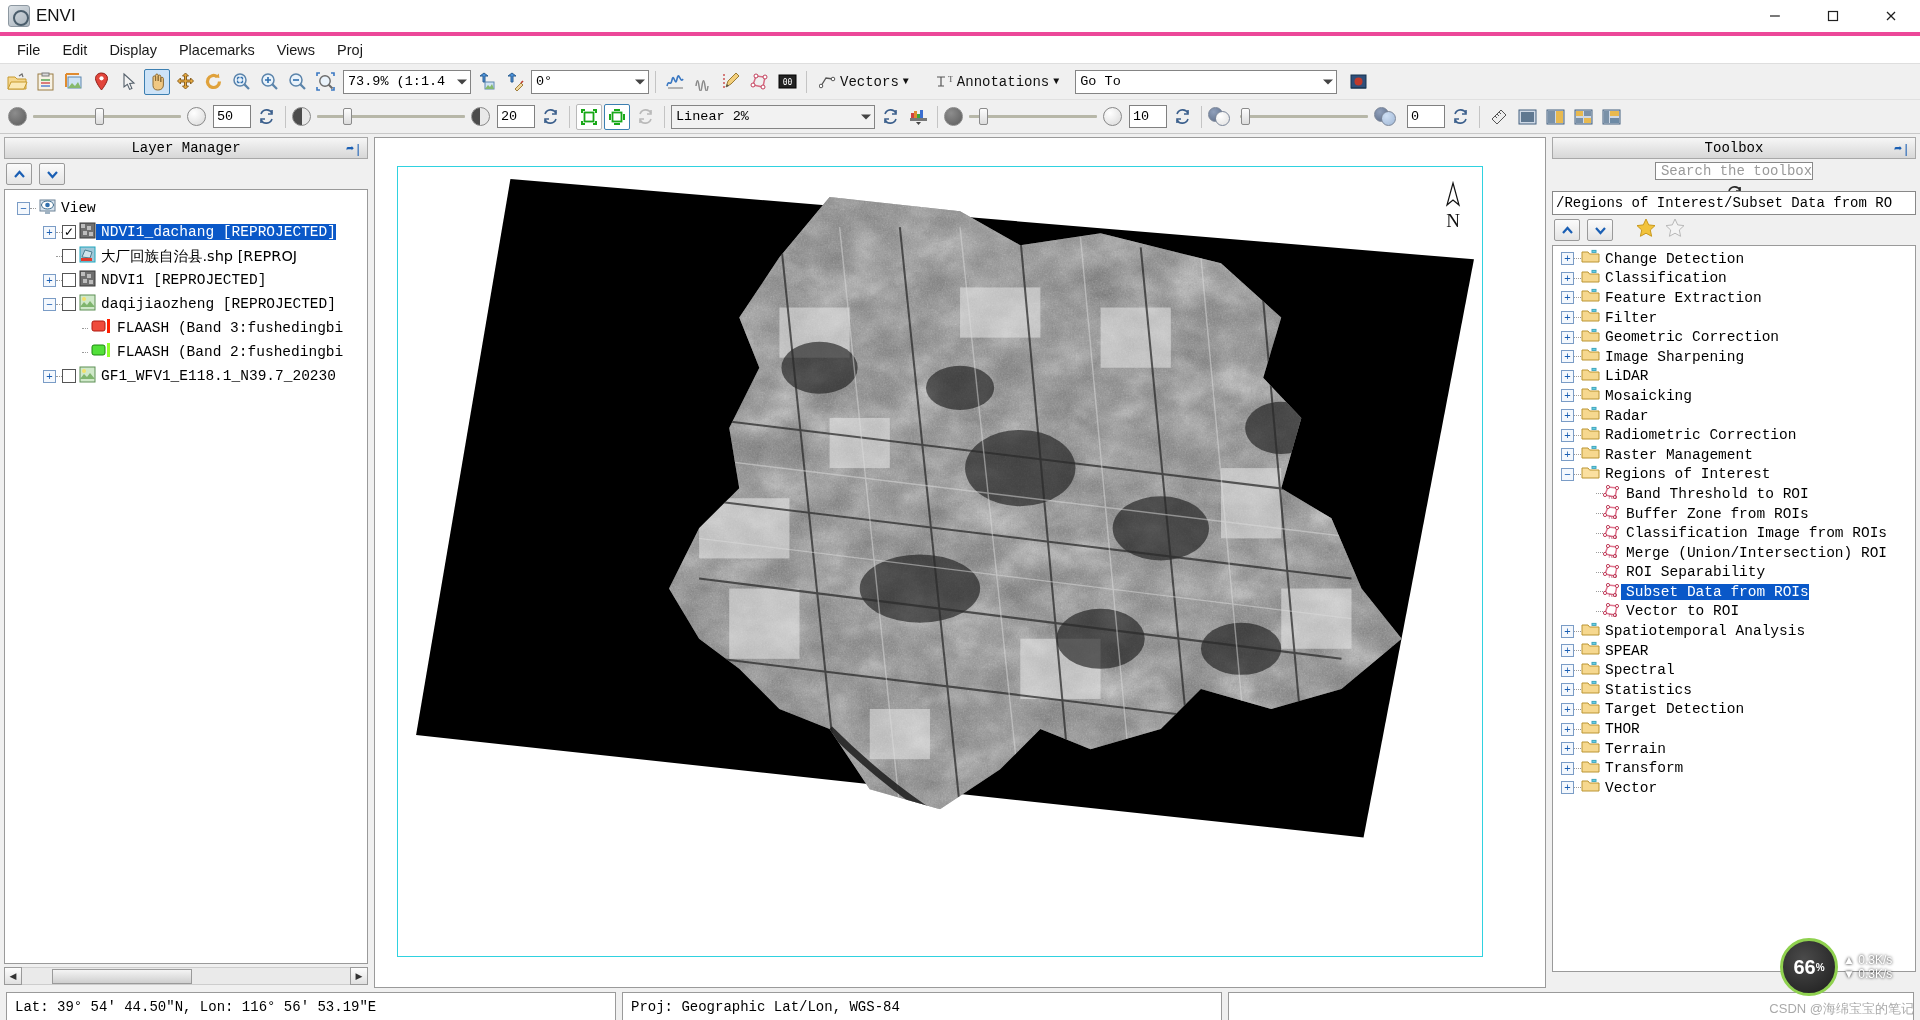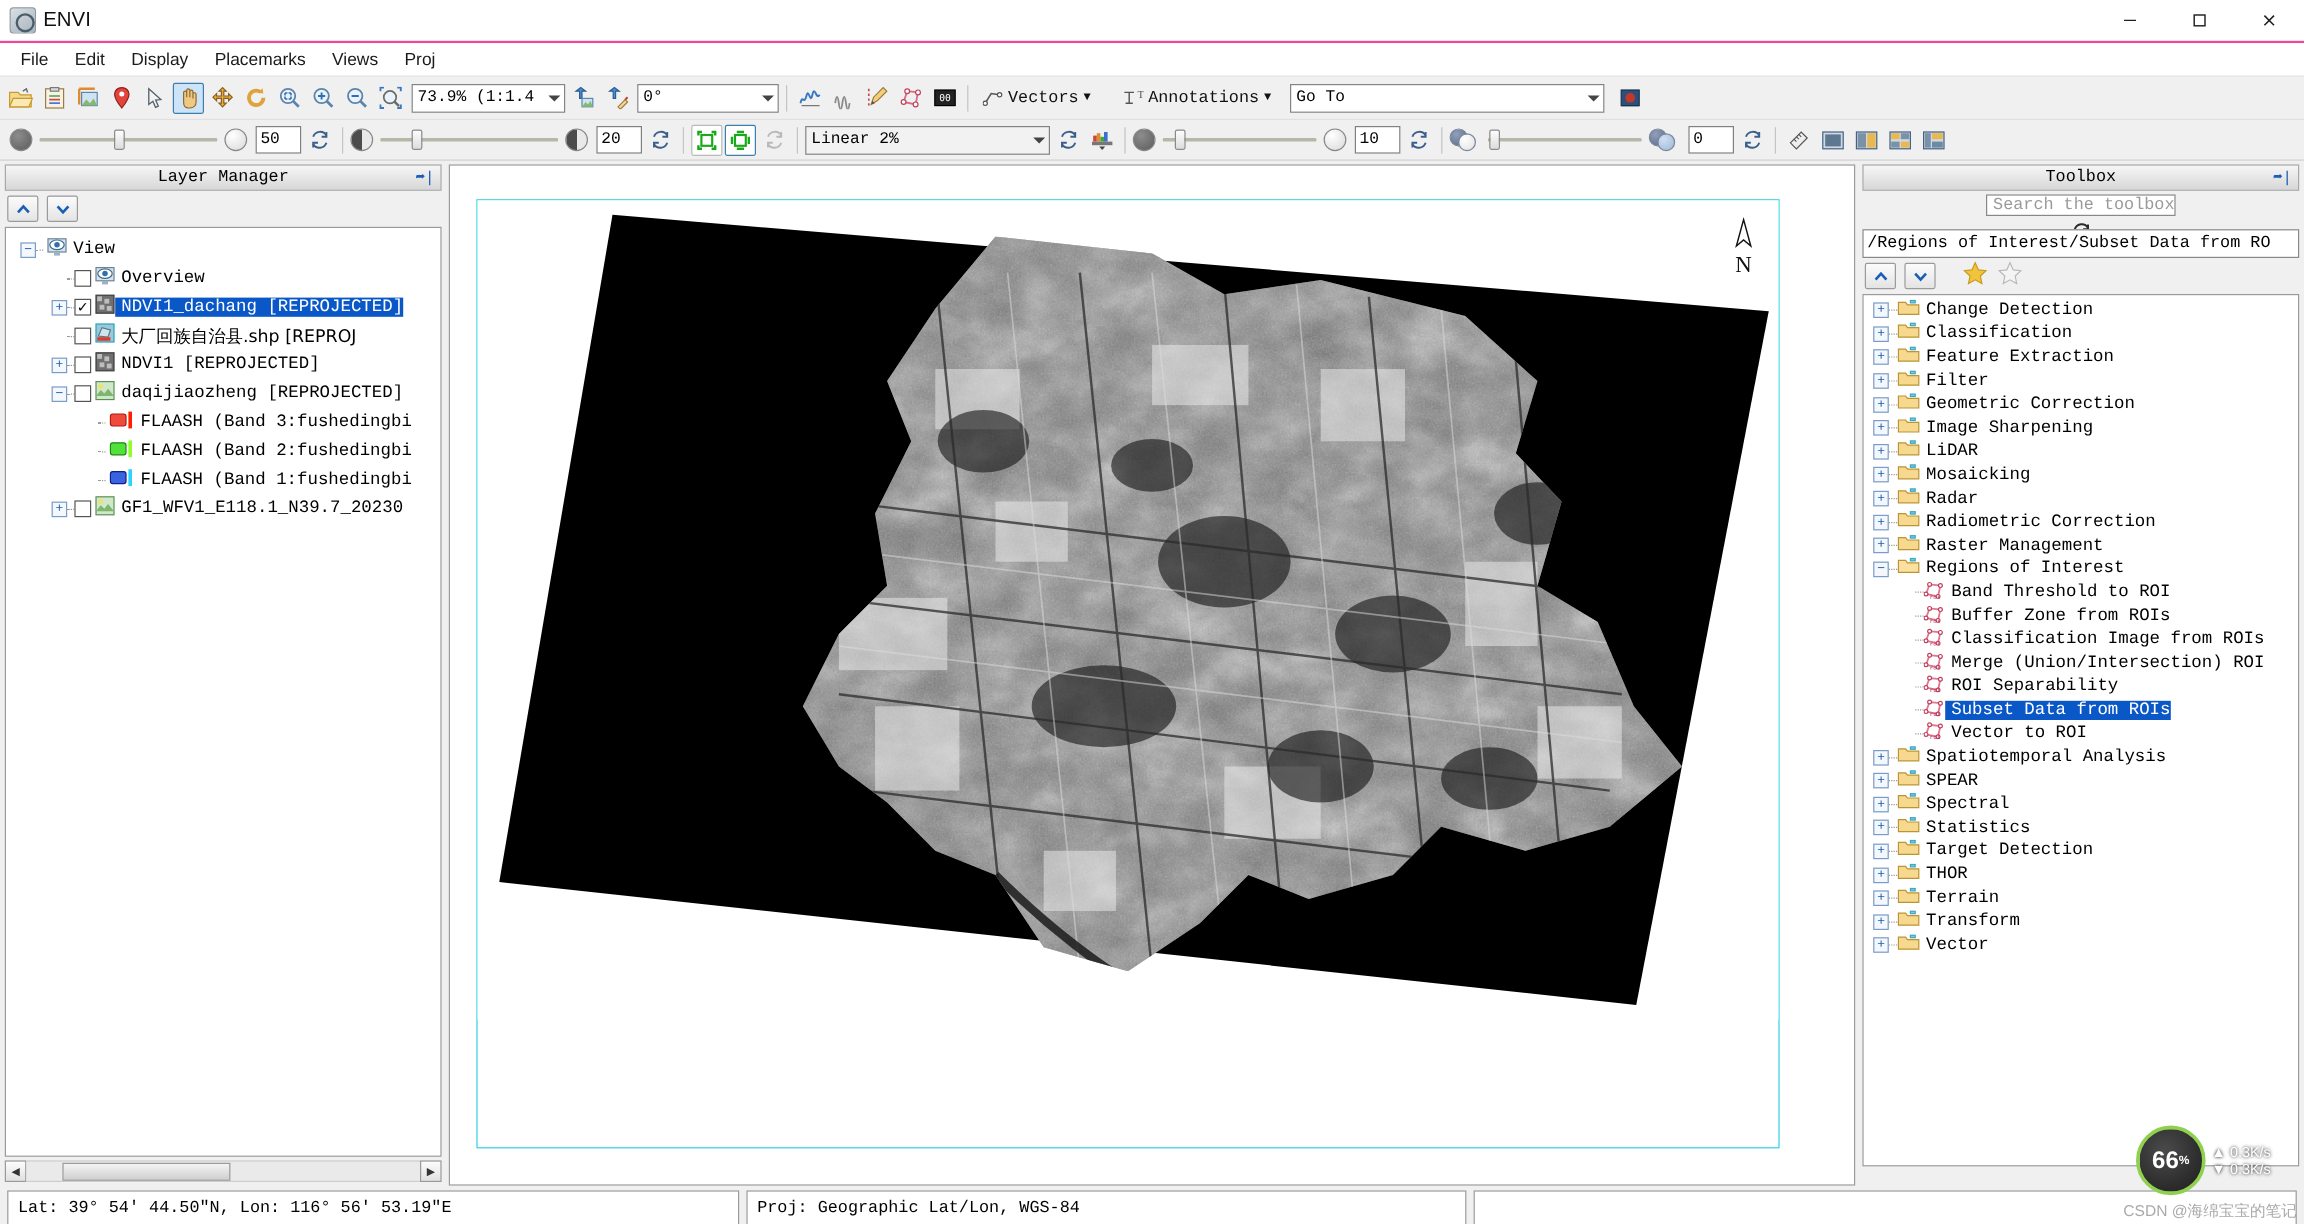--- a/index.html
+++ b/index.html
@@ -6,21 +6,21 @@
   html, body {
     width: 1920px; height: 1020px;
     overflow: hidden;
     font-family: "Liberation Mono", "DejaVu Sans Mono", monospace;
     background: #f0f0f0;
   }
   
   #titlebar {
     height: 36px; background: #ffffff;
     display: flex; align-items: center;
-    border-bottom: 2px solid #ec4899;
+    border-bottom: 4px solid #ec4899;
   }
   #app-icon {
     width: 22px; height: 22px; margin-left: 8px; margin-right: 6px;
     border-radius: 3px;
     background: linear-gradient(145deg,#d9dfe4,#a9b4bd);
     border: 1px solid #8d98a1;
     position: relative;
   }
   #app-icon::after {
     content:""; position:absolute; left:4px; top:4px; width:12px; height:12px;
@@ -673,34 +673,20 @@
           <span style="width: 0px;"></span>
           <span style="width: 3px;"></span>
           <span style="flex: 0 0 auto; display: inline-block;"><svg width="17" height="17" viewBox="0 0 17 17">
               <rect x="1" y="2" width="15" height="11" fill="#d7e3ee" stroke="#6c8296"></rect>
               <ellipse cx="8.5" cy="7" rx="6" ry="4" fill="#fff" stroke="#3b6a8c"></ellipse>
               <circle cx="8.5" cy="7" r="2.3" fill="#2f6fae"></circle>
               <rect x="6" y="13" width="5" height="3" fill="#9fb2c2"></rect>
             </svg></span>
           <span class="lbl">View</span>
         </div>
-        <div class="tree-row">
-          <span style="display: inline-block; width: 38px;"></span>
-          <span class="expander blank"></span>
-          <span class="dots" style="display: inline-block; width: 6px; border-top: 1px dotted rgb(154, 154, 154);"></span>
-          <span class="chk"></span>
-          <span style="width: 3px;"></span>
-          <span style="flex: 0 0 auto; display: inline-block;"><svg width="17" height="17" viewBox="0 0 17 17">
-              <rect x="1" y="2" width="15" height="11" fill="#d7e3ee" stroke="#6c8296"></rect>
-              <ellipse cx="8.5" cy="7" rx="6" ry="4" fill="#fff" stroke="#3b6a8c"></ellipse>
-              <circle cx="8.5" cy="7" r="2.3" fill="#2f6fae"></circle>
-              <rect x="6" y="13" width="5" height="3" fill="#9fb2c2"></rect>
-            </svg></span>
-          <span class="lbl">Overview</span>
-        </div>
         <div class="tree-row sel">
           <span style="display: inline-block; width: 38px;"></span>
           <span class="expander">+</span>
           <span class="dots" style="display: inline-block; width: 6px; border-top: 1px dotted rgb(154, 154, 154);"></span>
           <span class="chk">✓</span>
           <span style="width: 3px;"></span>
           <span style="flex: 0 0 auto; display: inline-block;"><svg width="17" height="17" viewBox="0 0 17 17">
               <rect x="1" y="1" width="15" height="15" fill="#6f6f6f" stroke="#3b3b3b"></rect>
               <g fill="#bdbdbd">
                 <rect x="2" y="2" width="4" height="4"></rect>
@@ -770,32 +756,20 @@
           <span style="display: inline-block; width: 64px;"></span>
           <span class="expander blank"></span>
           <span class="dots" style="display: inline-block; width: 6px; border-top: 1px dotted rgb(154, 154, 154);"></span>
           <span style="width: 0px;"></span>
           <span style="width: 3px;"></span>
           <span style="flex: 0 0 auto; display: inline-block;"><svg width="21" height="16" viewBox="0 0 21 16">
               <rect x="1" y="3" width="13" height="10" rx="2" fill="#52e03a" stroke="#1b8a0e"></rect>
               <rect x="16" y="1" width="3" height="14" fill="#8fff2a"></rect>
             </svg></span>
           <span class="lbl">FLAASH (Band 2:fushedingbi</span>
-        </div>
-        <div class="tree-row">
-          <span style="display: inline-block; width: 64px;"></span>
-          <span class="expander blank"></span>
-          <span class="dots" style="display: inline-block; width: 6px; border-top: 1px dotted rgb(154, 154, 154);"></span>
-          <span style="width: 0px;"></span>
-          <span style="width: 3px;"></span>
-          <span style="flex: 0 0 auto; display: inline-block;"><svg width="21" height="16" viewBox="0 0 21 16">
-              <rect x="1" y="3" width="13" height="10" rx="2" fill="#3a63e0" stroke="#101f8a"></rect>
-              <rect x="16" y="1" width="3" height="14" fill="#2fd2ff"></rect>
-            </svg></span>
-          <span class="lbl">FLAASH (Band 1:fushedingbi</span>
         </div>
         <div class="tree-row">
           <span style="display: inline-block; width: 38px;"></span>
           <span class="expander">+</span>
           <span class="dots" style="display: inline-block; width: 6px; border-top: 1px dotted rgb(154, 154, 154);"></span>
           <span class="chk"></span>
           <span style="width: 3px;"></span>
           <span style="flex: 0 0 auto; display: inline-block;"><svg width="17" height="17" viewBox="0 0 17 17">
               <rect x="1" y="1" width="15" height="15" fill="#cfe8c9" stroke="#5d8f55"></rect>
               <path d="M1 13l4-5 3 3 3-4 5 6z" fill="#7fb56e"></path>

